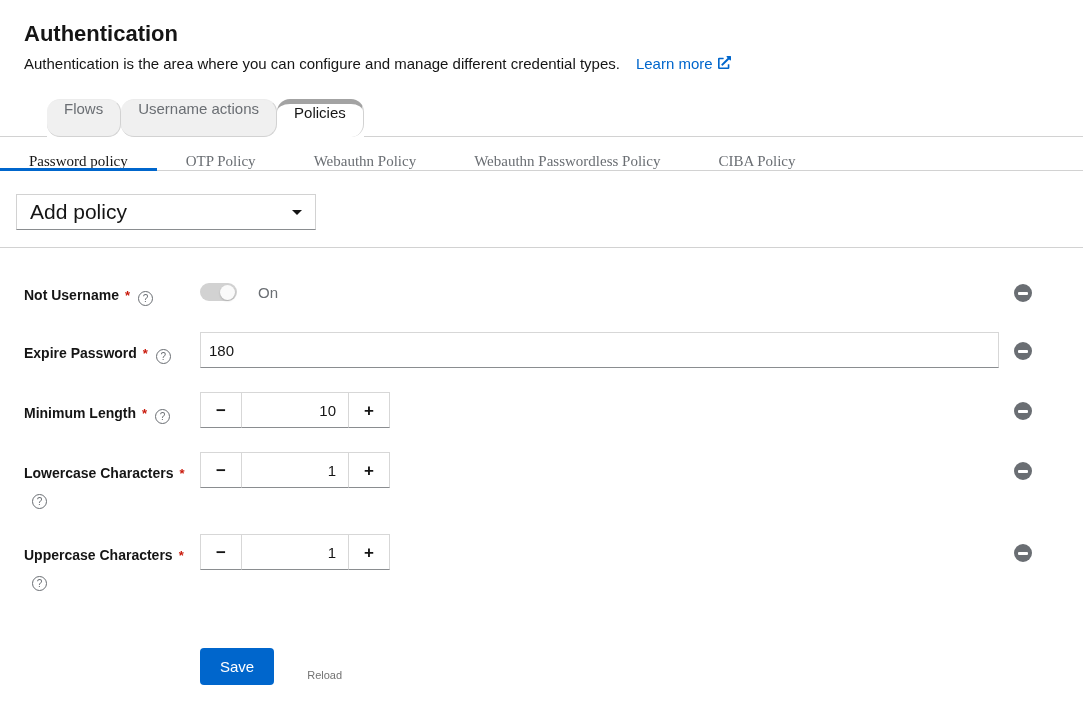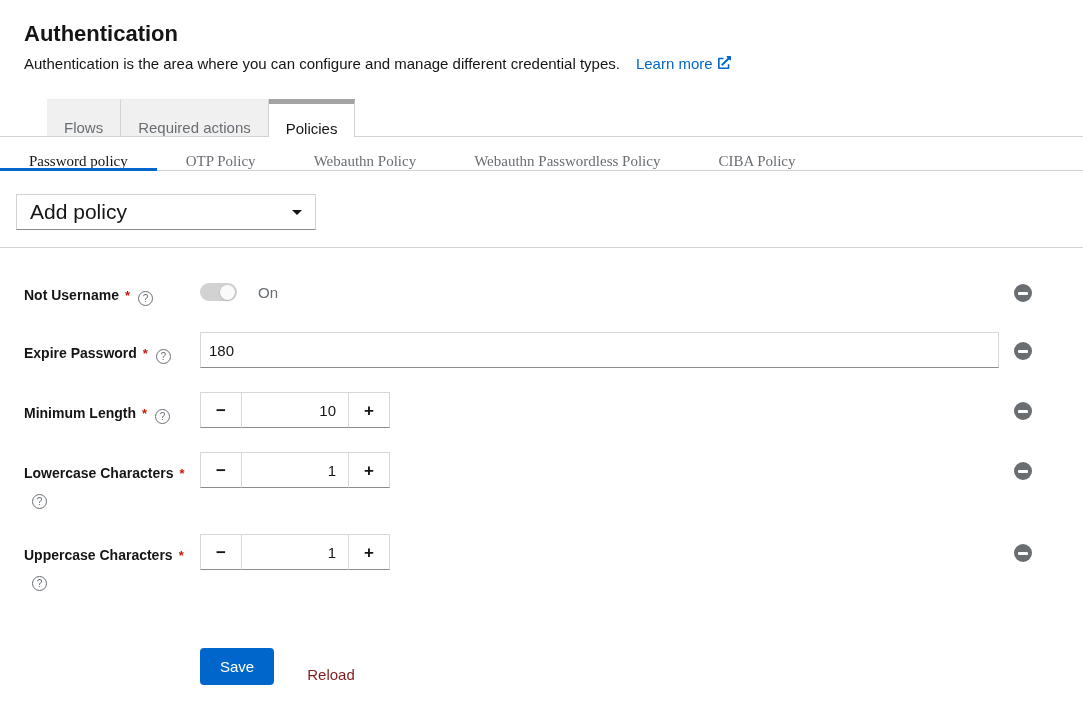--- a/index.html
+++ b/index.html
@@ -15,21 +15,21 @@
   .page-header { padding:21px 24px 0 24px; }
   .page-title { margin:0 0 7px 0; font-size:22px; font-weight:700; line-height:26px; }
   .page-desc { display:flex; align-items:center; font-size:15px; line-height:20px; }
   .learn-more { margin-left:16px; color:#0066cc; text-decoration:none; display:inline-flex; align-items:center; cursor:pointer; }
   .ext-icon { margin-left:5px; display:inline-block; }
 
   
   .tabs-primary { display:flex; align-items:stretch; height:38px; margin-top:25px; font-size:15px; }
   .tp-spacer { width:47px; border-bottom:1px solid #d2d2d2; }
   .tp-fill { flex:1; border-bottom:1px solid #d2d2d2; }
-  .tp-tab { display:flex; align-items:flex-end; padding:0 17px; cursor:pointer; }
+  .tp-tab { display:flex; align-items:flex-start; padding:0 17px; cursor:pointer;border-radius:13px; }
   .tp-tab.inactive {
     background:#f0f0f0; color:#6a6e73;
     border-top:1px solid #ececec; border-right:1px solid #d2d2d2; border-bottom:1px solid #d2d2d2;
   }
   .tp-tab.inactive:first-of-type { border-left:1px solid #e7e7e7; }
   .tp-tab.active {
     background:#ffffff; color:#151515;
     border-top:5px solid #a3a3a3; border-right:1px solid #d2d2d2;
   }
 
@@ -94,21 +94,21 @@
     font-size:15px; color:#151515; outline:none; font-family:"Liberation Sans", sans-serif;
   }
 
   
   .actions { margin:56px 0 0 176px; display:flex; align-items:center; gap:33px; }
   .save-btn {
     background:#0066cc; color:#ffffff; border:none; border-radius:4px;
     height:37px; padding:0 20px; font-size:15px; cursor:pointer;
     font-family:"Liberation Sans", sans-serif;
   }
-  .reload-link { color:#7f1d1d; text-decoration:none; font-size:15px; cursor:pointer;margin-top:16px; }
+  .reload-link { color:#737373; text-decoration:none; font-size:11px; cursor:pointer;margin-top:16px; }
 </style>
 </head>
 <body>
 
 <div class="page">
 
   <div class="page-header">
     <h1 class="page-title">Authentication</h1>
     <div class="page-desc">
       <span>Authentication is the area where you can configure and manage different credential types.</span>
@@ -122,21 +122,21 @@
       </a>
     </div>
   </div>
 
   <nav class="tabs-primary">
     <div class="tp-spacer"></div>
     <div class="tp-tab inactive">
       <span>Flows</span>
     </div>
     <div class="tp-tab inactive">
-      <span>Required actions</span>
+      <span>Username actions</span>
     </div>
     <div class="tp-tab active">
       <span>Policies</span>
     </div>
     <div class="tp-fill"></div>
   </nav>
 
   <nav class="tabs-secondary">
     <div class="ts-tab active">
       <span>Password policy</span>

